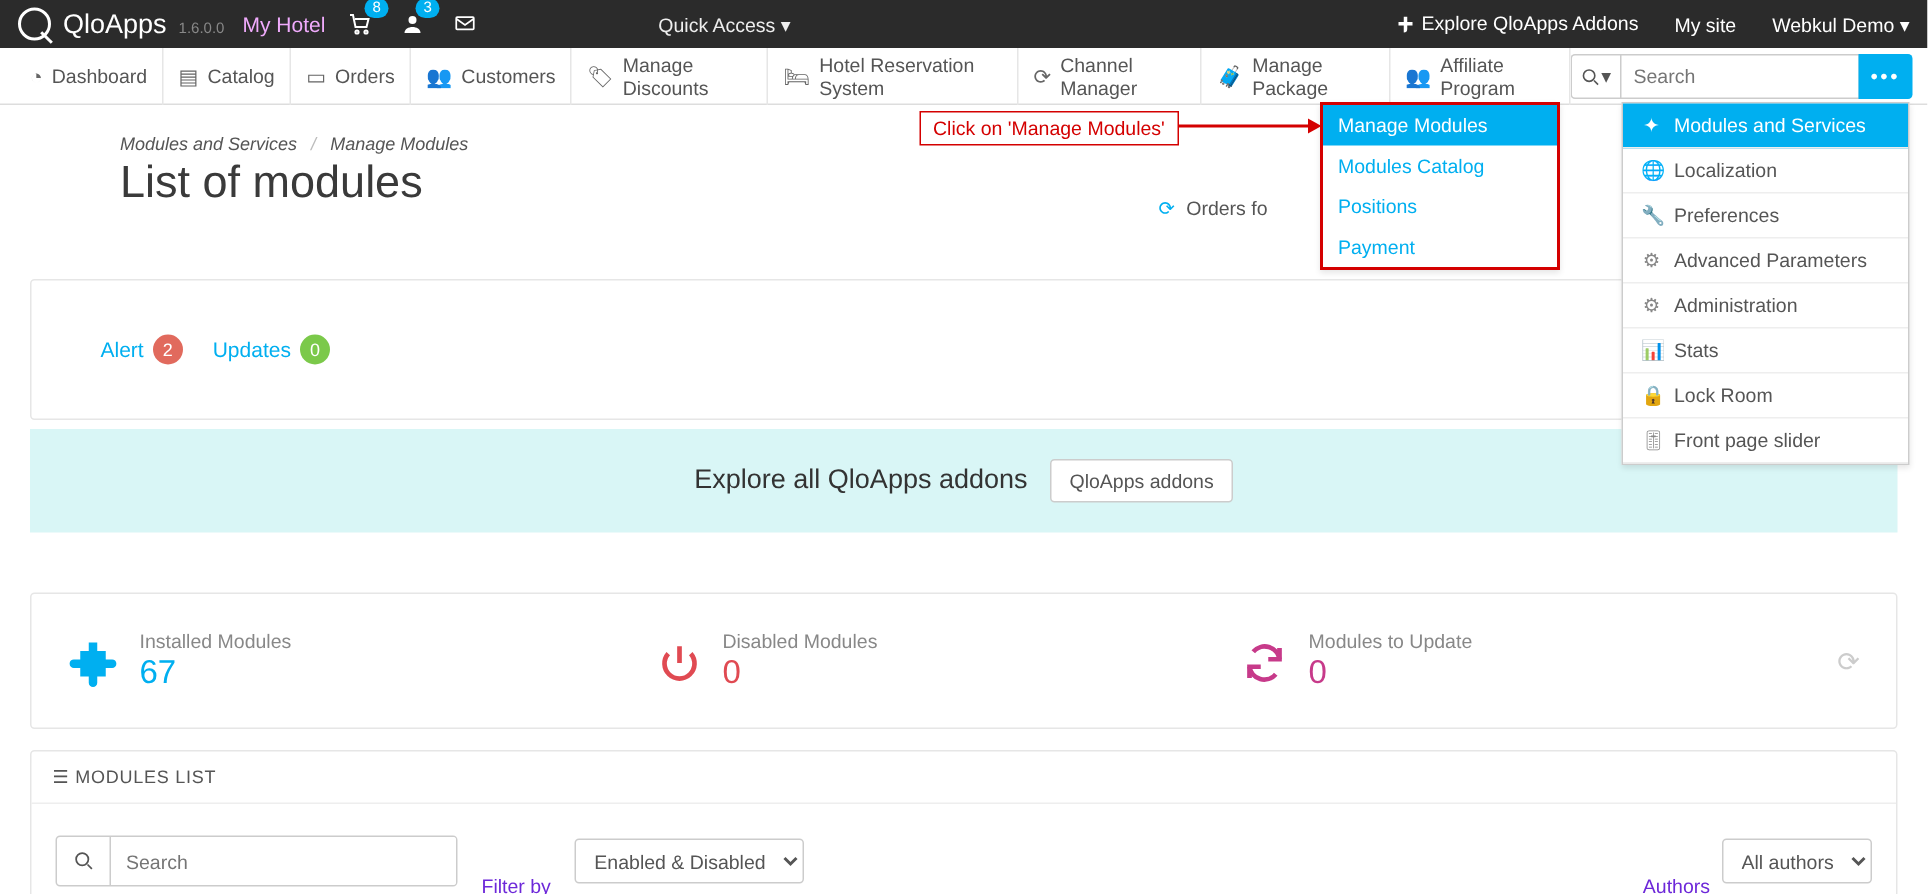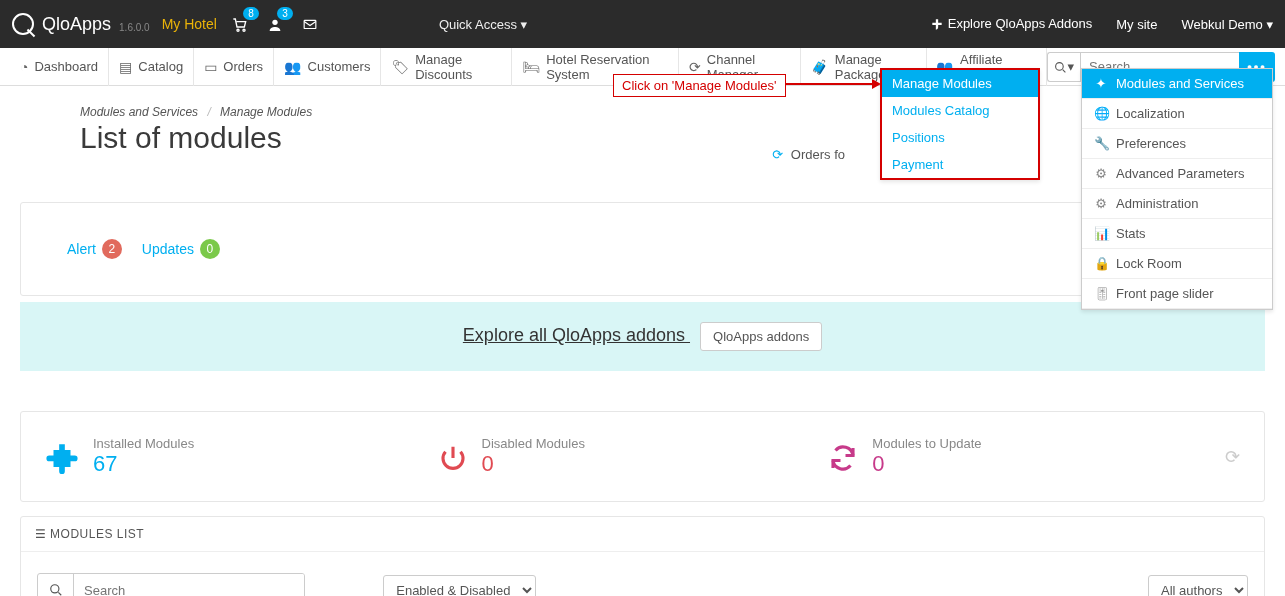--- a/index.html
+++ b/index.html
@@ -1,26 +1,26 @@
 <!DOCTYPE html>
 <html><head>
 <meta charset="utf-8">
 <style>
   * { box-sizing: border-box; margin: 0; padding: 0; }
   body { font-family: "Helvetica Neue", Helvetica, Arial, sans-serif; font-size: 13px; color: #555; background: #fff; width: 1285px; }
   a { text-decoration: none; color: #00aff0; }
 
   
-  .topbar { background: #2b2b2b; color: #fff; height: 48px; display: flex; align-items: center; padding: 15px 12px; }
+  .topbar { background: #2b2b2b; color: #fff; height: 32px; display: flex; align-items: center; padding: 15px 12px; }
   .logo { display: flex; align-items: center; gap: 4px; }
   .logo-mark { width: 22px; height: 22px; border: 2px solid #fff; border-radius: 50%; position: relative; }
   .logo-mark::after { content: ""; position: absolute; width: 10px; height: 2px; background: #fff; bottom: -1px; right: -4px; transform: rotate(45deg); }
   .logo-text { font-size: 18px; font-weight: 400; margin-left: 4px; }
   .version { color: #888; font-size: 10px; margin-left: 4px; margin-top: 6px; }
-  .hotel-name { margin-left: 12px; color: #eab308; font-size: 14px; }
+  .hotel-name { margin-left: 12px; color: #f0abfc; font-size: 14px; }
   .topbar-icons { display: flex; align-items: center; margin-left: 14px; gap: 18px; }
   .topbar-icon { position: relative; color: #fff; font-size: 16px; }
   .badge-sm { position: absolute; top: -8px; right: -10px; background: #00aff0; color: #fff; border-radius: 10px; font-size: 10px; padding: 1px 5px; min-width: 14px; text-align: center; }
   .topbar-mid { margin-left: 120px; color: #eee; font-size: 13px; }
   .topbar-right { margin-left: auto; display: flex; align-items: center; gap: 24px; }
   .topbar-right .item { color: #fff; font-size: 13px; }
 
   
   .mainnav { background: #fff; border-bottom: 1px solid #ddd; height: 38px; display: flex; align-items: center; padding: 0 10px; position: relative; }
   .mainnav-item { display: flex; align-items: center; gap: 6px; padding: 0 10px; height: 38px; color: #555; border-right: 1px solid #e6e6e6; font-size: 13px; }
@@ -54,21 +54,21 @@
   .check-upd { text-align: right; color: #555; font-size: 13px; margin-top: -18px; margin-right: 420px; }
   .refresh-ic { color: #00aff0; margin-right: 4px; }
 
   .panel { background: #fff; border: 1px solid #e6e6e6; border-radius: 3px; padding: 18px; margin-top: 40px; }
   .alerts-row { display: flex; gap: 20px; align-items: center; padding: 18px 28px; }
   .alert-link { color: #00aff0; font-size: 14px; display: flex; align-items: center; gap: 6px; }
   .badge-round { display: inline-flex; align-items: center; justify-content: center; border-radius: 50%; width: 20px; height: 20px; color: #fff; font-size: 12px; }
   .bg-red { background: #e16a5d; }
   .bg-green { background: #7bc94a; }
 
-  .explore-banner { background: #d9f6f6; text-align: center; padding: 20px; font-size: 18px; color: #333; margin-top: 6px; text-decoration: underline; }
+  .explore-banner { background: #d9f6f6; text-align: center; padding: 20px; font-size: 18px; color: #333; margin-top: 6px; }
   .addons-btn { display: inline-block; background: #fff; border: 1px solid #ccc; border-radius: 3px; padding: 6px 12px; font-size: 13px; color: #555; margin-left: 10px; }
 
   .stats-panel { display: flex; justify-content: space-between; align-items: center; padding: 24px 24px; }
   .stat { display: flex; align-items: center; gap: 14px; }
   .stat-ic { font-size: 28px; }
   .stat-labels .lbl { color: #888; font-size: 13px; }
   .stat-labels .val { font-size: 22px; font-weight: 300; }
   .c-blue { color: #00aff0; }
   .c-red { color: #e04a52; }
   .c-mag { color: #c73a8a; }

